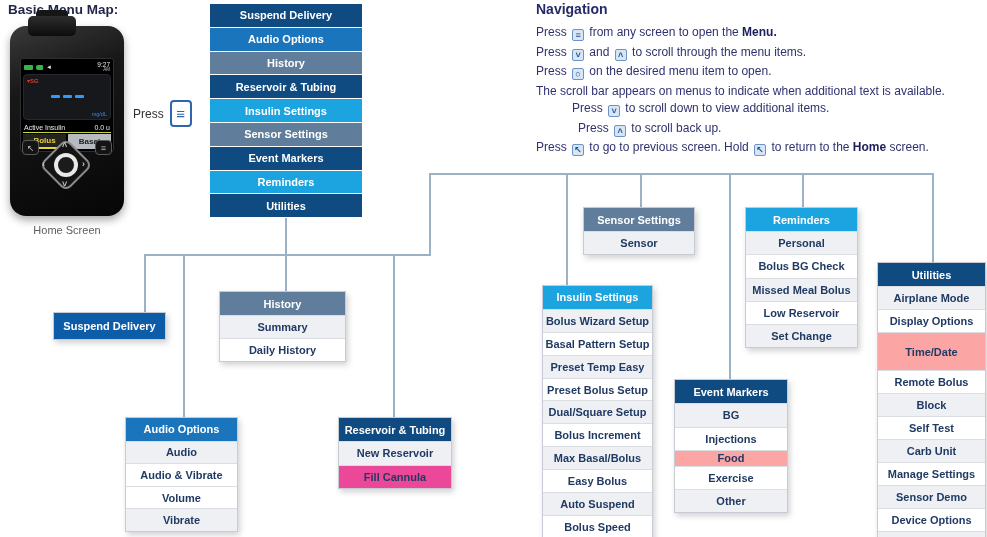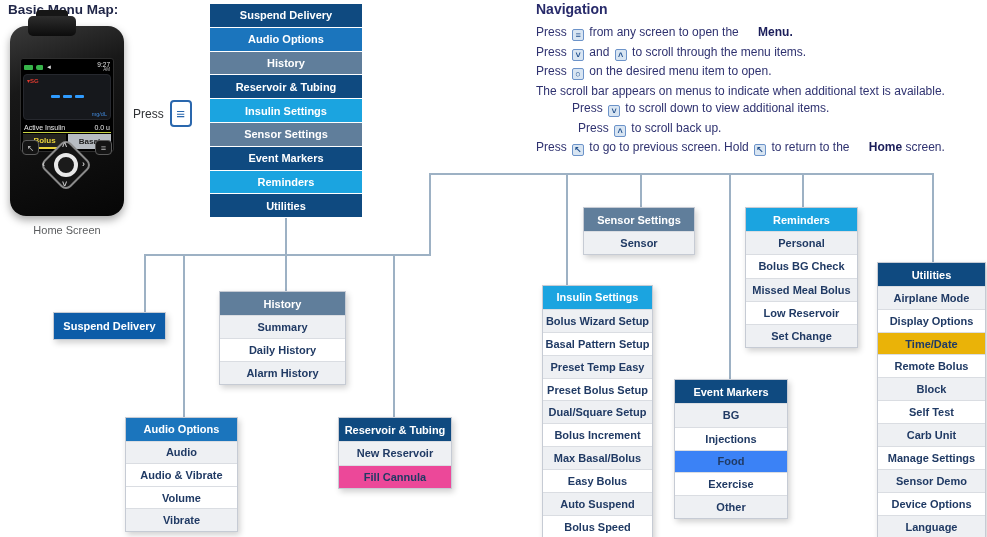--- a/index.html
+++ b/index.html
@@ -54,21 +54,21 @@
 
   
   .main-menu { position:absolute; left:210px; top:4px; width:152px; display:flex; flex-direction:column; gap:1px; }
   .main-menu .mrow { height:22.8px; color:#fff; font-size:11px; font-weight:bold;
                      display:flex; align-items:center; justify-content:center; }
 
   
   .nav { position:absolute; left:536px; top:1px; width:450px; }
   .nav-h { font-size:14px; font-weight:bold; color:#272a6a; margin-bottom:9px; }
   .nav-line { font-size:12px; color:#2f3270; margin-bottom:4.5px; line-height:13px; }
-  .nav-line b { color:#1b1e5a;margin-left:16px; }
+  .nav-line b { color:#1b1e5a; }
   .ikey { display:inline-flex; width:12px; height:12px; border:1px solid #6c93c9; border-radius:2px;
           background:#d8e5f2; color:#1f4e8c; font-size:9px; line-height:10px; align-items:center;
           justify-content:center; vertical-align:-2px; margin:0 2px; font-weight:bold; }
 
   
   .cline { position:absolute; background:#9db1c4; }
 
   
   .sbox { position:absolute; background:#fff; border:1px solid #c6cbd4; box-shadow:2px 3px 6px rgba(0,0,0,.18); }
   .sbox .shead { color:#fff; font-size:11px; font-weight:bold; display:flex; align-items:center; justify-content:center; }
@@ -167,21 +167,20 @@
   </div>
 
   <div id="boxes">
       <div class="sbox" style="left: 53px; top: 312px; width: 113px;">
         <div class="shead" style="height: 26px; background: rgb(13, 92, 168);">Suspend Delivery</div>
       </div>
       <div class="sbox" style="left: 219px; top: 291px; width: 127px;">
         <div class="shead" style="height: 23px; background: rgb(96, 126, 155);">History</div>
         <div class="sitem" style="height: 23px; background: rgb(238, 240, 243);">Summary</div>
         <div class="sitem" style="height: 23px; background: rgb(255, 255, 255);">Daily History</div>
-        <div class="sitem" style="height: 23px; background: rgb(238, 240, 243);">Alarm History</div>
       </div>
       <div class="sbox" style="left: 125px; top: 417px; width: 113px;">
         <div class="shead" style="height: 22.6px; background: rgb(27, 117, 189);">Audio Options</div>
         <div class="sitem" style="height: 22.6px; background: rgb(238, 240, 243);">Audio</div>
         <div class="sitem" style="height: 22.6px; background: rgb(255, 255, 255);">Audio &amp; Vibrate</div>
         <div class="sitem" style="height: 22.6px; background: rgb(255, 255, 255);">Volume</div>
         <div class="sitem" style="height: 22.6px; background: rgb(238, 240, 243);">Vibrate</div>
       </div>
       <div class="sbox" style="left: 338px; top: 417px; width: 114px;">
         <div class="shead" style="height: 23.3px; background: rgb(15, 74, 128);">Reservoir &amp; Tubing</div>
@@ -202,37 +201,37 @@
         <div class="sitem" style="height: 22.9px; background: rgb(255, 255, 255);">Bolus Speed</div>
       </div>
       <div class="sbox" style="left: 583px; top: 207px; width: 112px;">
         <div class="shead" style="height: 23px; background: rgb(96, 126, 155);">Sensor Settings</div>
         <div class="sitem" style="height: 23px; background: rgb(238, 240, 243);">Sensor</div>
       </div>
       <div class="sbox" style="left: 674px; top: 379px; width: 114px;">
         <div class="shead" style="height: 23.3px; background: rgb(15, 74, 128);">Event Markers</div>
         <div class="sitem" style="height: 23.3px; background: rgb(238, 240, 243);">BG</div>
         <div class="sitem" style="height: 23.3px; background: rgb(255, 255, 255);">Injections</div>
-        <div class="sitem" style="height: 22px; background: #3b82f6; text-align: center;">Food</div>
+        <div class="sitem" style="height: 16px; background: #fca5a5; text-align: center;">Food</div>
         <div class="sitem" style="height: 23.3px; background: rgb(255, 255, 255);">Exercise</div>
         <div class="sitem" style="height: 23.3px; background: rgb(238, 240, 243);">Other</div>
       </div>
       <div class="sbox" style="left: 745px; top: 207px; width: 113px;">
         <div class="shead" style="height: 23.2px; background: rgb(27, 164, 224);">Reminders</div>
         <div class="sitem" style="height: 23.2px; background: rgb(238, 240, 243);">Personal</div>
         <div class="sitem" style="height: 23.2px; background: rgb(255, 255, 255);">Bolus BG Check</div>
         <div class="sitem" style="height: 23.2px; background: rgb(238, 240, 243);">Missed Meal Bolus</div>
         <div class="sitem" style="height: 23.2px; background: rgb(255, 255, 255);">Low Reservoir</div>
         <div class="sitem" style="height: 23.2px; background: rgb(238, 240, 243);">Set Change</div>
       </div>
       <div class="sbox" style="left: 877px; top: 262px; width: 109px;">
         <div class="shead" style="height: 23px; background: rgb(15, 74, 128);">Utilities</div>
         <div class="sitem" style="height: 23px; background: rgb(238, 240, 243);">Airplane Mode</div>
         <div class="sitem" style="height: 23px; background: rgb(255, 255, 255);">Display Options</div>
-        <div class="sitem" style="height: 22px; background: #eab308;">Time/Date</div>
+        <div class="sitem" style="height: 38px; background: #fca5a5;">Time/Date</div>
         <div class="sitem" style="height: 23px; background: rgb(255, 255, 255);">Remote Bolus</div>
         <div class="sitem" style="height: 23px; background: rgb(238, 240, 243);">Block</div>
         <div class="sitem" style="height: 23px; background: rgb(255, 255, 255);">Self Test</div>
         <div class="sitem" style="height: 23px; background: rgb(238, 240, 243);">Carb Unit</div>
         <div class="sitem" style="height: 23px; background: rgb(255, 255, 255);">Manage Settings</div>
         <div class="sitem" style="height: 23px; background: rgb(238, 240, 243);">Sensor Demo</div>
         <div class="sitem" style="height: 23px; background: rgb(255, 255, 255);">Device Options</div>
         <div class="sitem" style="height: 23px; background: rgb(238, 240, 243);">Language</div>
       </div>
     </div>

